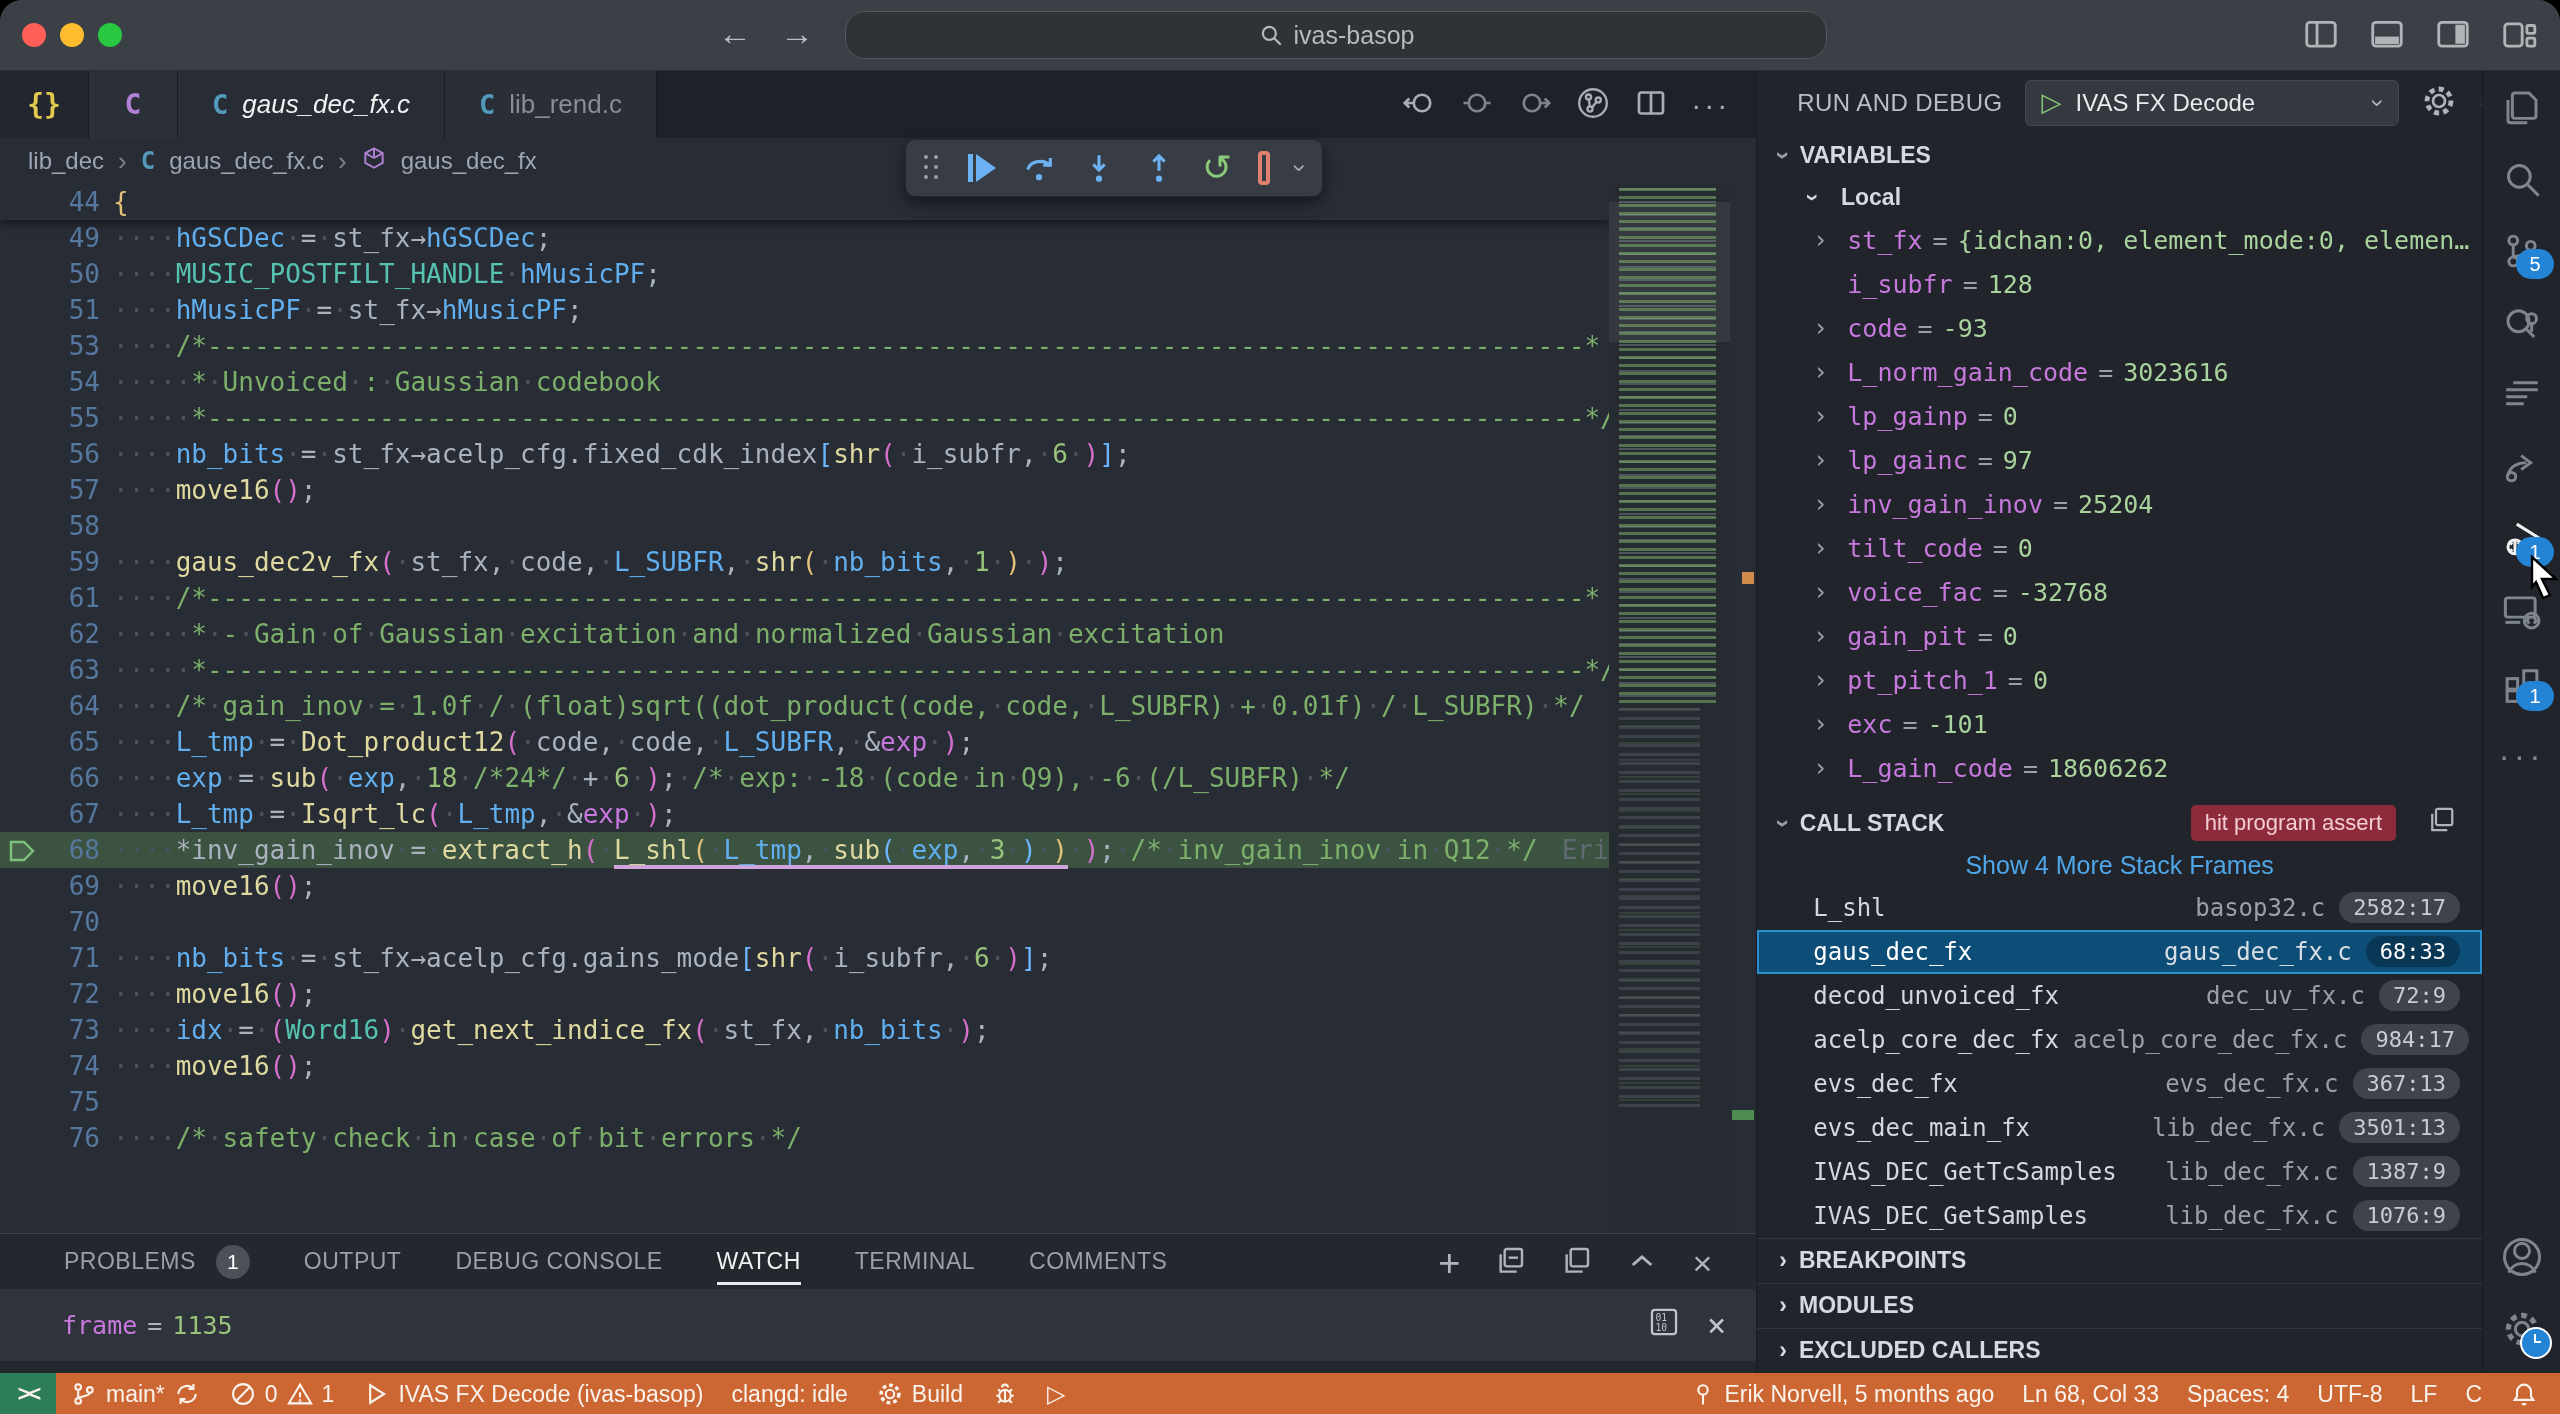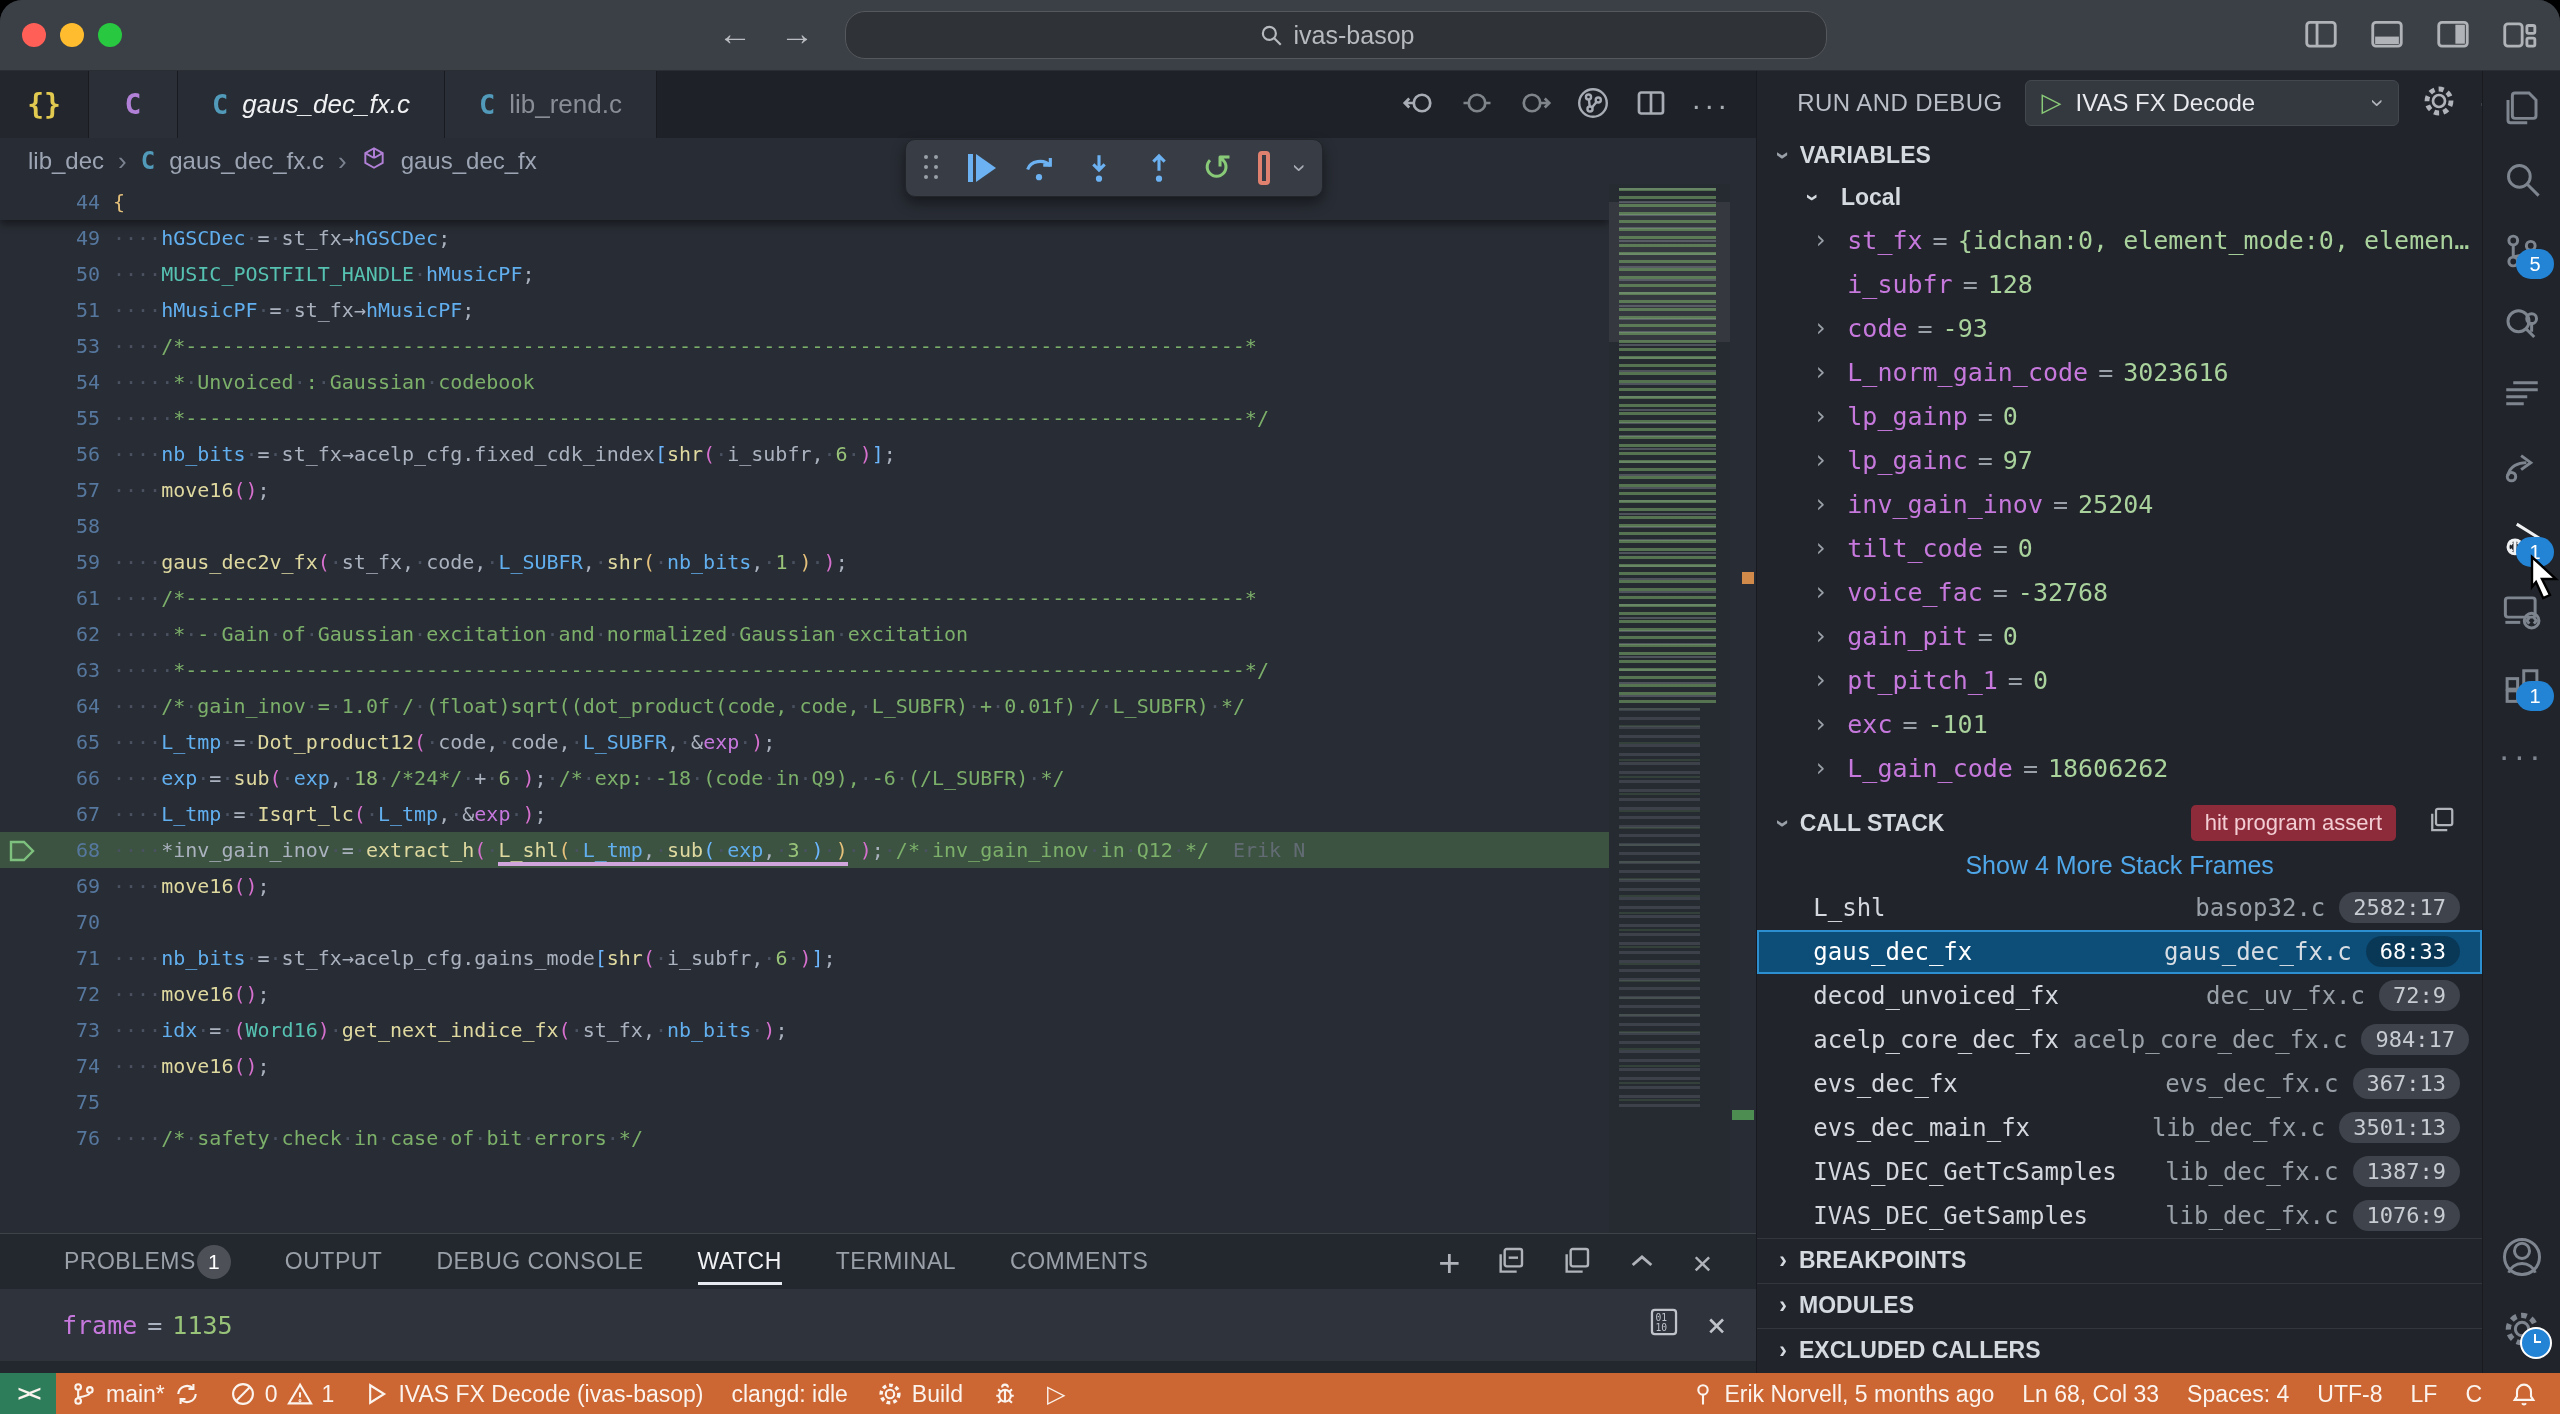--- a/index.html
+++ b/index.html
@@ -32,21 +32,21 @@
   .tab.preview .lbl{font-style:italic;}
   .editor-actions{margin-left:auto;display:flex;align-items:center;gap:22px;padding-right:26px;color:#a8adb5;}
   .editor-actions svg{width:36px;height:36px;}
   .ea-dots{font-size:30px;letter-spacing:3px;color:#a8adb5;}
   
   .breadcrumb{height:46px;display:flex;align-items:center;gap:14px;padding-left:28px;font-size:24px;color:#9DA5B4;background:#282C34;}
   .breadcrumb .sep{color:#7b8290;font-size:26px;}
   .bc-c{color:#519ABA;font-family:"DejaVu Sans Mono",monospace;font-weight:bold;}
   .bc-cube{color:#B180D7;}
   
-  .editor{position:relative;flex:1;overflow:hidden;font-family:"DejaVu Sans Mono",monospace;font-size:20px;}
+  .editor{position:relative;flex:1;overflow:hidden;font-family:"DejaVu Sans Mono",monospace;font-size:26px;}
   .code-scroll{position:absolute;inset:0;right:147px;overflow:hidden;}
   .code-row{display:flex;height:36px;line-height:36px;white-space:pre;}
   .code-row.sticky{position:relative;z-index:3;background:#282C34;box-shadow:0 4px 8px rgba(0,0,0,.45);}
   .gutter{width:100px;flex:none;text-align:right;color:#56789F;padding-right:0;position:relative;}
   .gutter .marker{position:absolute;left:8px;top:5px;}
   .code-text{padding-left:13px;color:#ABB2BF;}
   .code-row.hl{background:#3C5341;}
   .s-v{color:#61AFEF}.s-t{color:#56C2B2}.s-f{color:#DFD9A0}.s-n{color:#98C379}
   .s-c{color:#7CB06A}.s-o{color:#ABB2BF}.s-w{color:#ABB2BF}.s-m{color:#C678DD}
   .s-p1{color:#D670CE}.s-p2{color:#E5C07B}.s-p3{color:#6CB6FF}
@@ -75,21 +75,21 @@
   .dbg-cont{display:flex;align-items:center;gap:3px;}
   .dbg-cont b{width:5px;height:28px;background:#6CB2F2;display:block;}
   .dbg-cont i{width:0;height:0;border-left:20px solid #6CB2F2;border-top:14px solid transparent;border-bottom:14px solid transparent;display:block;}
   .stepicon{position:relative;width:34px;height:36px;}
   .stepicon svg{width:34px;height:36px;}
   .stop{width:26px;height:26px;border:4px solid #E0816F;border-radius:4px;}
   .dbg-chev{color:#a8adb5;font-size:24px;transform:rotate(90deg);display:inline-block;}
   
   .panel{height:139px;border-top:1px solid #3E4249;background:#23272E;position:relative;}
   .panel-tabs{height:55px;display:flex;align-items:center;gap:54px;padding-left:64px;font-size:23px;color:#9aa0a8;}
-  .panel-tab{display:flex;align-items:center;gap:1px;height:100%;}
+  .panel-tab{display:flex;align-items:center;gap:20px;height:100%;}
   .panel-tab span.t{padding:10px 0 7px;border-bottom:3px solid transparent;letter-spacing:.5px;}
   .panel-tab.active{color:#f0f1f3;}
   .panel-tab.active span.t{border-bottom-color:#e7eaf0;}
   .pt-badge{min-width:34px;height:34px;border-radius:17px;background:#4D5057;color:#fff;display:flex;align-items:center;justify-content:center;font-size:21px;}
   .panel-actions{position:absolute;right:44px;top:10px;display:flex;gap:34px;color:#b0b4ba;align-items:center;}
   .panel-actions svg{width:32px;height:32px;}
   .panel-actions .x{font-size:34px;line-height:1;}
   .watch-row{height:72px;background:#2F333C;display:flex;align-items:center;font-family:"DejaVu Sans Mono",monospace;font-size:25px;padding-left:62px;position:relative;}
   .watch-row .wname{color:#C678DD}.watch-row .weq{color:#ABB2BF;margin:0 10px;}
   .watch-row .wval{color:#98C379}

